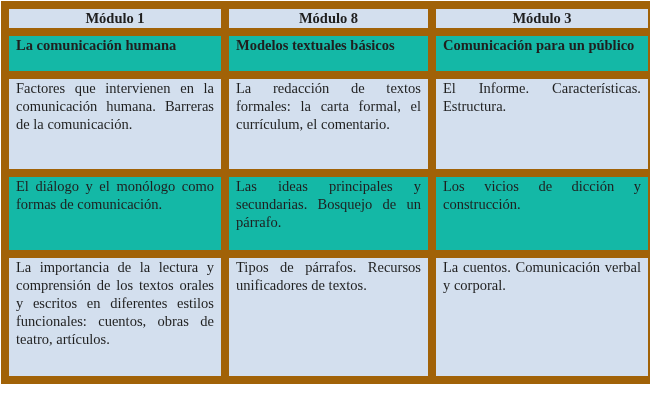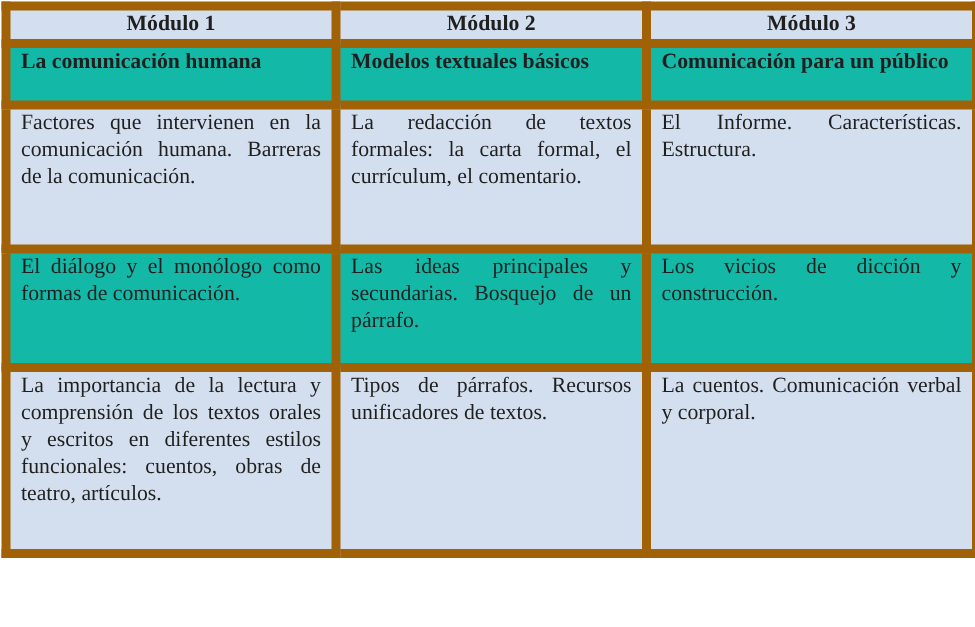--- a/index.html
+++ b/index.html
@@ -4,21 +4,21 @@
 <style>
   html, body { margin:0; padding:0; background:#ffffff; }
   body { width:650px; height:418px; overflow:hidden; }
   table.curriculum {
     position:absolute; left:1px; top:1px;
     width:647px; border-collapse:collapse; table-layout:fixed;
     font-family:"Liberation Serif", "DejaVu Serif", serif;
     font-size:14.5px; color:#1f1f1f; line-height:18px;
   }
   table.curriculum td, table.curriculum th {
-    border:6px solid #a16207;
+    border:8px solid #a16207;
     padding:0 7px;
     vertical-align:top;
   }
   .light { background:#D3DFEE; }
   .dark { background:#14b8a6; }
   th.mod { text-align:center; font-weight:bold; height:18px; padding-top:1px; }
   td.sub { font-weight:bold; text-align:justify; text-align-last:left; padding-top:1px; }
   td.cell { text-align:justify; text-align-last:left; padding-top:1px; }
   tr.r-head th { height:19px; }
   tr.r-sub td { height:35px; }
@@ -35,21 +35,21 @@
 
 <table class="curriculum">
   <colgroup>
       <col class="c1">
       <col class="c2">
       <col class="c3">
     </colgroup>
   <tbody>
       <tr class="r-head light">
     <th class="mod">Módulo 1</th>
-    <th class="mod">Módulo 2</th>
+    <th class="mod">Módulo 8</th>
     <th class="mod">Módulo 3</th>
   </tr>
   <tr class="r-sub dark">
     <td class="sub">La comunicación humana</td>
     <td class="sub">Modelos textuales básicos</td>
     <td class="sub">Comunicación para un público</td>
   </tr>
   <tr class="r1 light">
     <td class="cell">Factores que intervienen en la comunicación humana. Barreras de la comunicación.</td>
     <td class="cell">La redacción de textos formales: la carta formal, el currículum, el comentario.</td>

